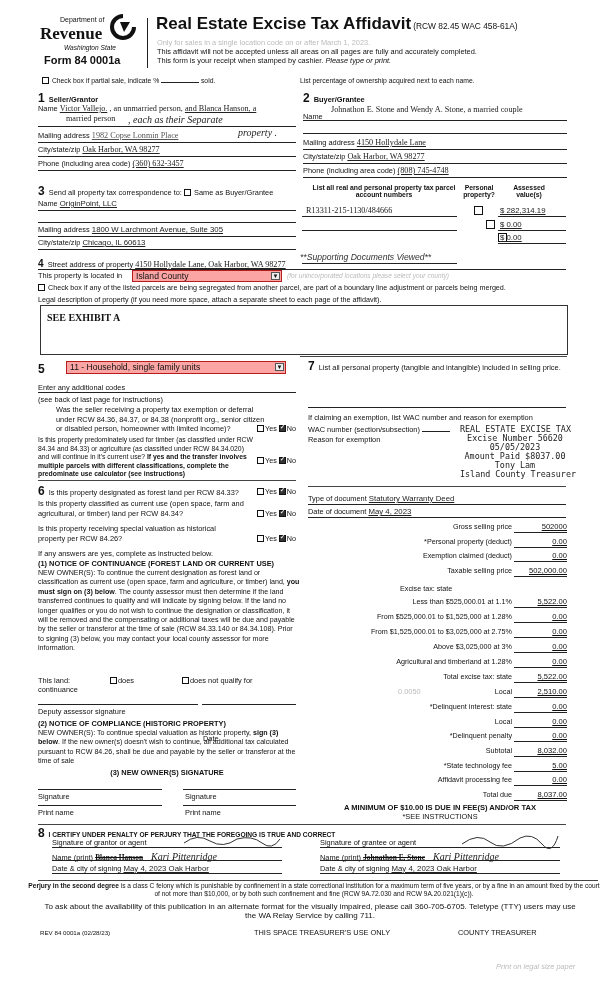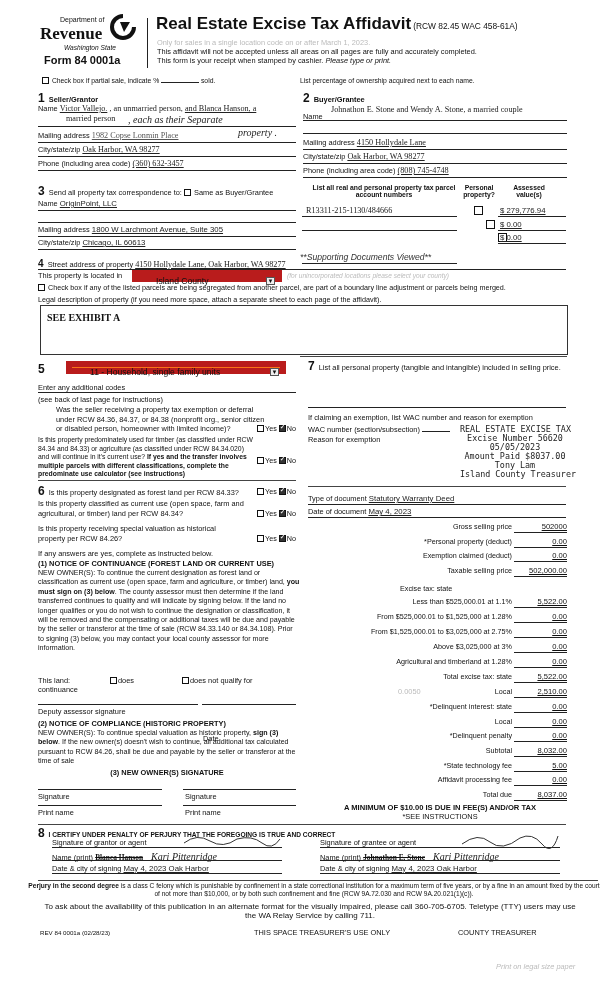--- a/index.html
+++ b/index.html
@@ -12,21 +12,21 @@
 .cb{display:inline-block;width:7px;height:7px;border:1px solid #111;vertical-align:-1px;margin-right:1px;position:relative;background:#fff}
 .cb.checked{background:#333}
 .cb.checked::after{content:"✓";color:#fff;position:absolute;left:0;top:-3px;font-size:7px}
 .bold{font-weight:bold}
 .secnum{font-size:12px;font-weight:bold;margin-right:2px}
 .amt-row{position:absolute;left:300px;width:300px;height:13px}
 .amt-label{position:absolute;right:88px;text-align:right;white-space:nowrap;font-size:7.2px}
 .amt-line{position:absolute;left:214px;width:53px;bottom:2px;border-bottom:1px solid #222}
 .amt-val{position:absolute;right:33px;font-family:"Liberation Sans",sans-serif;font-size:7.6px;text-decoration:underline}
 .yn{position:absolute;font-size:7.2px;white-space:nowrap}
-.select{position:absolute;border:6px solid #b91c1c;background:#f97316;font-size:8.6px;padding-left:18px;line-height:11px}
+.select{position:absolute;border:1px solid #b91c1c;background:#fca5a5;font-size:8.6px;padding-left:3px;line-height:11px}
 .select .arrow{position:absolute;right:1px;top:1px;width:9px;height:8px;border:1px solid #555;font-size:6px;text-align:center;line-height:6px;background:#eee}
 </style>
 </head>
 <body>
 
 
 
 
 <div class="abs" style="left:40px;top:14px;width:105px;height:55px;">
   <div style="position:absolute;left:20px;top:2px;font-size:7px;">Department of</div>
@@ -135,21 +135,21 @@
 
 <div class="abs bold" style="left:310px;top:184px;width:148px;text-align:center;font-size:6.8px;">List all real and personal property tax parcel account numbers</div>
 <div class="abs bold" style="left:460px;top:184px;width:38px;text-align:center;font-size:6.8px;">Personal property?</div>
 <div class="abs bold" style="left:505px;top:184px;width:48px;text-align:center;font-size:6.8px;">Assessed value(s)</div>
 
 <div class="abs line" style="left:302px;top:206px;width:155px;height:11px;">
   <span class="typed" style="position:absolute;left:4px;top:0;text-decoration:none;">R13311-215-1130/484666</span>
 </div>
 <span class="abs cb" style="left:474px;top:206px;width:9px;height:9px;"></span>
 <div class="abs line" style="left:498px;top:206px;width:68px;height:11px;">
-  <span class="sans-typed" style="position:absolute;left:2px;top:0;">$ 279,776.94</span>
+  <span class="sans-typed" style="position:absolute;left:2px;top:0;">$ 282,314.19</span>
 </div>
 
 <div class="abs line" style="left:302px;top:220px;width:155px;height:11px;"></div>
 <span class="abs cb" style="left:474px;top:220px;width:9px;height:9px;"></span>
 <div class="abs line" style="left:498px;top:220px;width:68px;height:11px;">
   <span class="sans-typed" style="position:absolute;left:2px;top:0;">$ 0.00</span>
 </div>
 
 <div class="abs line" style="left:302px;top:233px;width:155px;height:11px;margin-top:20px;">
   <span style="position:absolute;left:-2px;top:-1px;font-style:italic;font-size:8.6px;color:#333;white-space:nowrap;">**Supporting Documents Viewed**</span>

